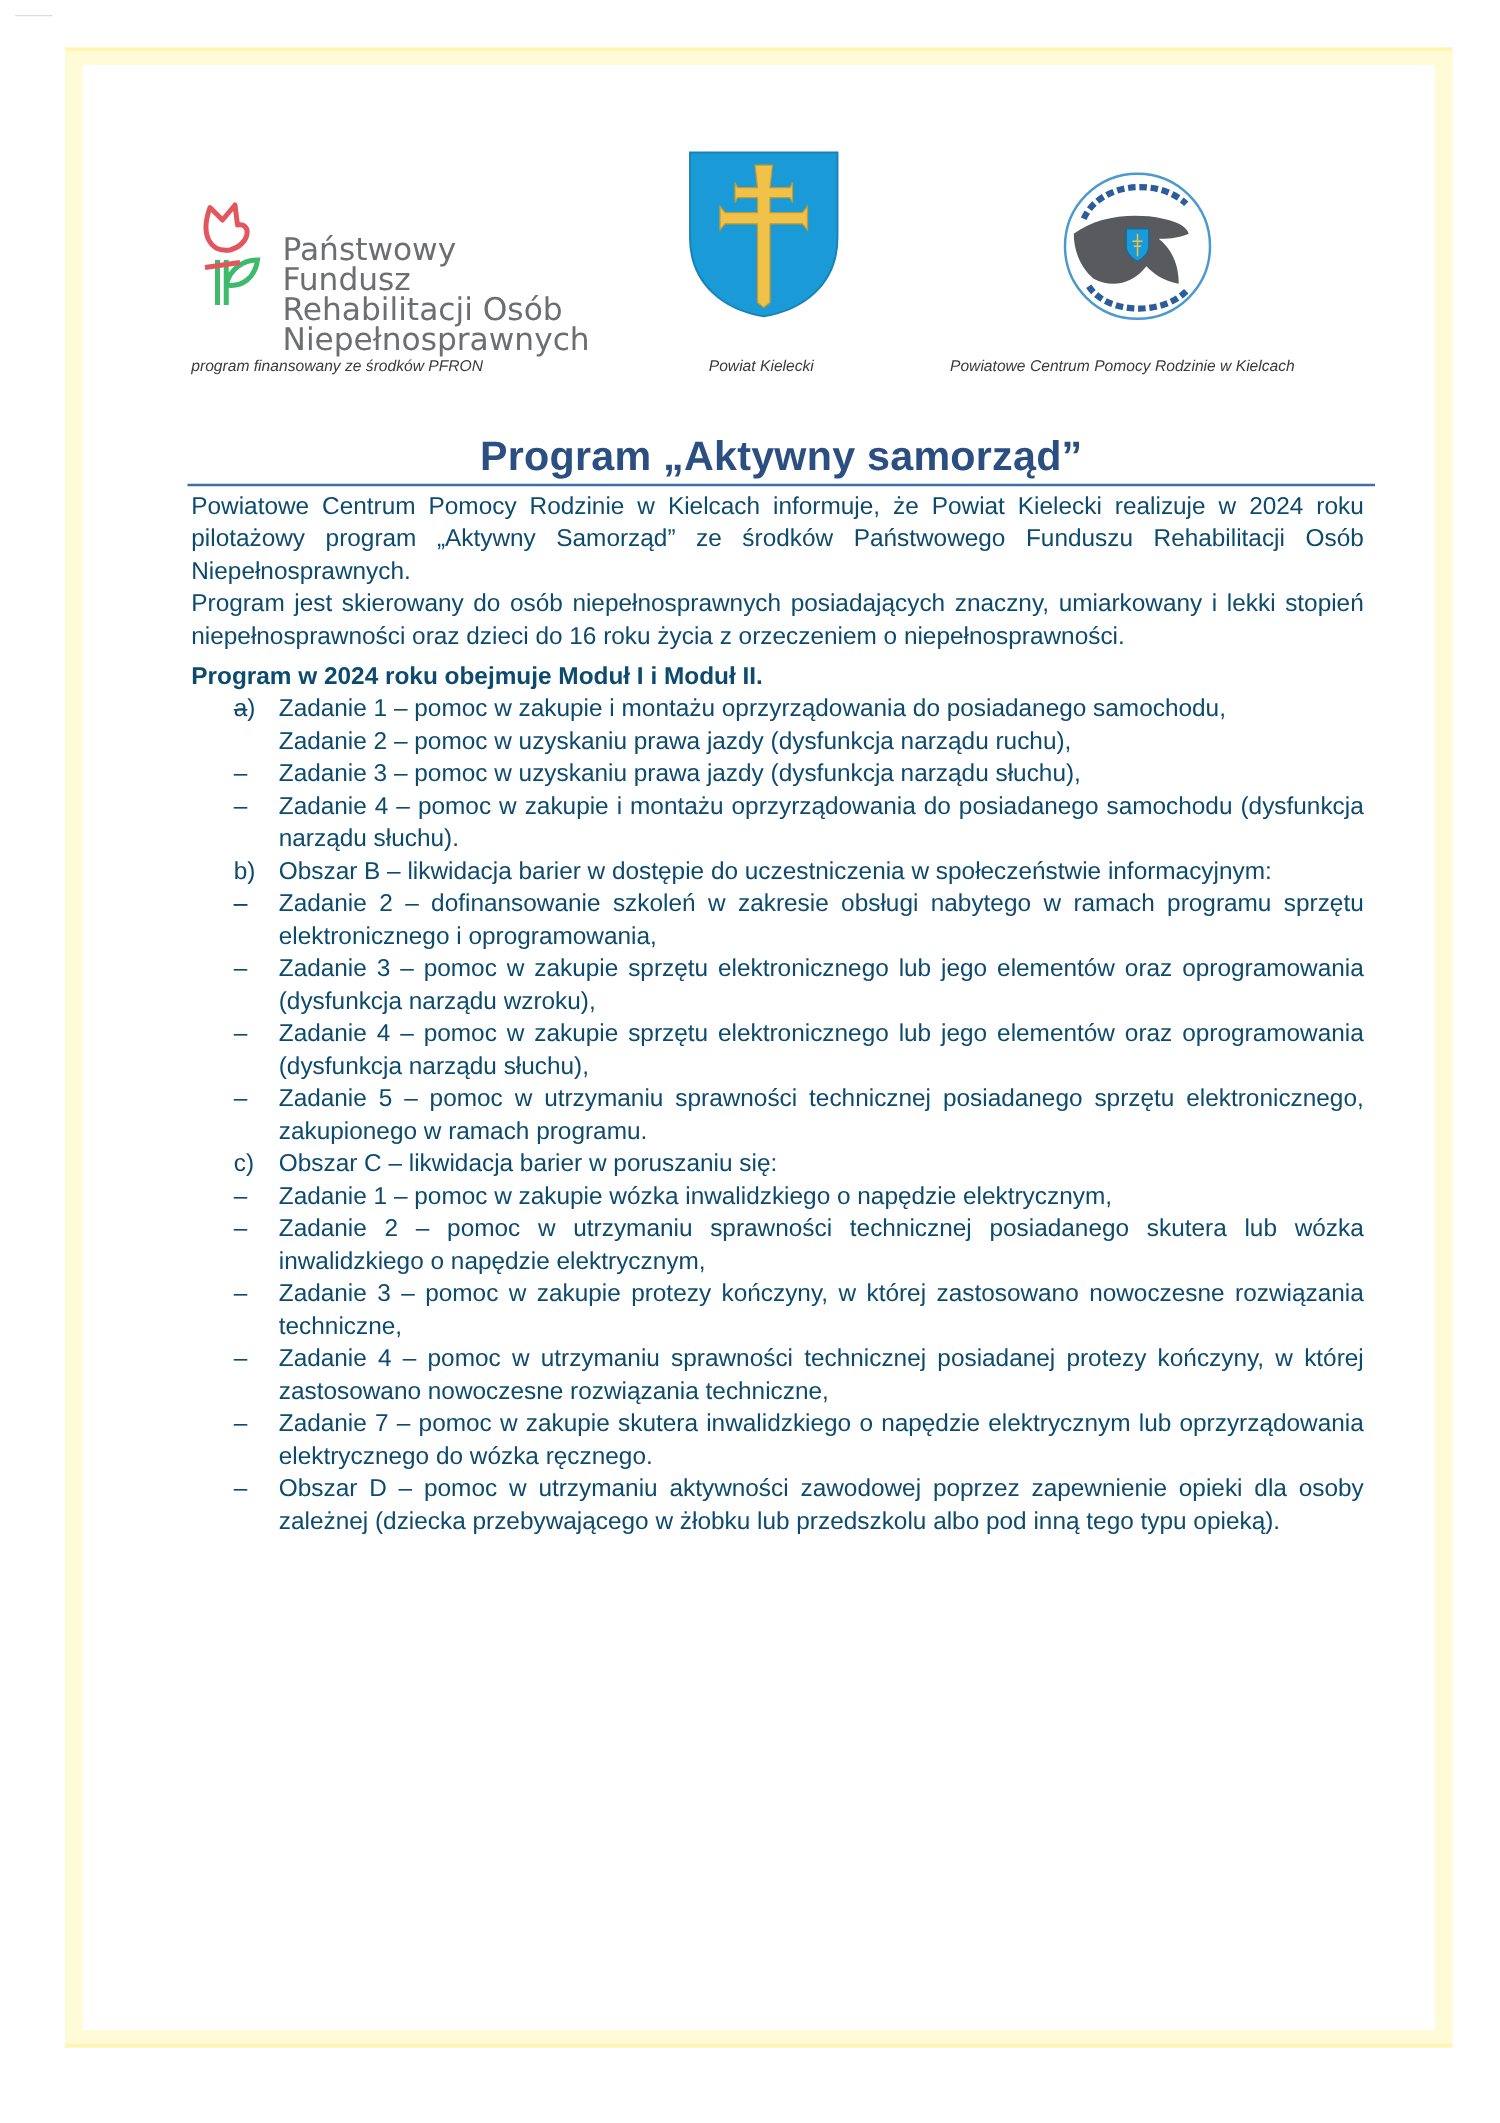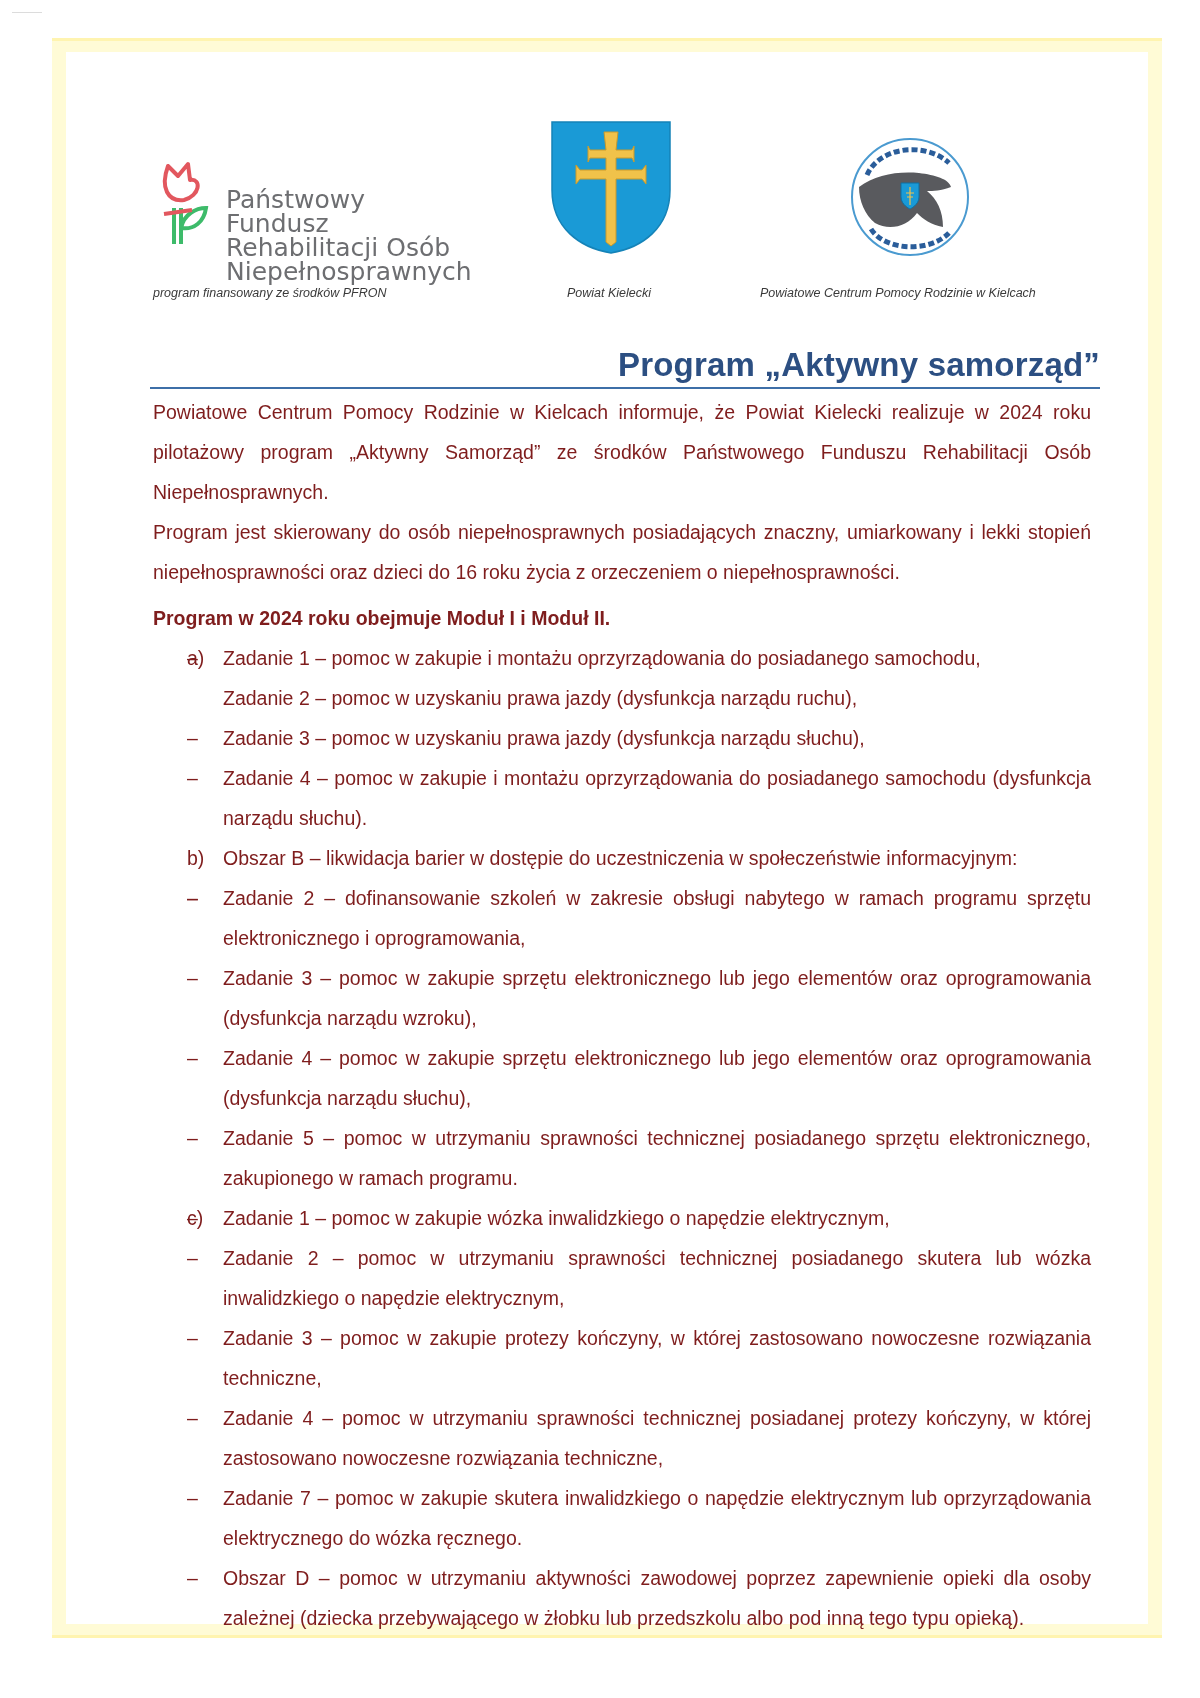--- a/index.html
+++ b/index.html
@@ -17,28 +17,28 @@
     .pfron svg { position: absolute; left: 0; top: 0; }
     .pfron-text { position: absolute; left: 72px; top: 30px; font-size: 25px; line-height: 24px;
                   color: #6d6e71; font-family: "DejaVu Sans", sans-serif; }
     .crest { position: absolute; left: 410px; top: 0; }
     .pcpr { position: absolute; left: 705px; top: 15px; }
     .caption { position: absolute; top: 166px; font-size: 12.5px; font-style: italic; color: #3a3a3a;
                font-family: "Liberation Sans", sans-serif; white-space: nowrap; }
     .cap1 { left: 13px; } .cap2 { left: 427px; } .cap3 { left: 620px; }
 
     
-    .title { position: absolute; top: 346px; left: 150px; width: 950px; text-align: right;
+    .title { position: absolute; top: 346px; left: 150px; width: 950px; text-align: center;
              font-family: "Liberation Sans", sans-serif; font-weight: bold; font-size: 33px;
              color: #2c4f82; letter-spacing: 0.2px; }
     .title-rule { position: absolute; top: 387px; left: 150px; width: 950px; height: 2px; background: #3e6fa8; }
 
     
     .body { position: absolute; left: 153px; top: 392px; width: 938px;
-            font-family: "Liberation Sans", sans-serif; font-size: 19.5px; line-height: 40px; color: #7f1d1d; }
+            font-family: "Liberation Sans", sans-serif; font-size: 19.5px; line-height: 26px; color: #0c4a6e; }
     .para { text-align: justify; margin: 0; }
     .bold { font-weight: bold; }
     .gap { margin-top: 6px; }
     .module { margin-top: 6px; margin-bottom: 3px; }
     .module .lead { font-weight: bold; }
     ul.list { list-style: none; margin: 0; padding: 0; }
     .item { position: relative; padding-left: 70px; text-align: justify; margin: 0; }
     .item .mark { position: absolute; left: 34px; top: 0; }
   </style>
 </head>
@@ -98,21 +98,21 @@
       <li class="item"><span class="mark">–</span><span>Zadanie 1 – pomoc w zakupie i montażu oprzyrządowania do posiadanego samochodu,</span></li>
       <li class="item"><span class="mark"></span><span>Zadanie 2 – pomoc w uzyskaniu prawa jazdy (dysfunkcja narządu ruchu),</span></li>
       <li class="item"><span class="mark">–</span><span>Zadanie  3 – pomoc w uzyskaniu prawa jazdy (dysfunkcja narządu słuchu),</span></li>
       <li class="item"><span class="mark">–</span><span>Zadanie 4 – pomoc w zakupie i montażu oprzyrządowania do posiadanego samochodu (dysfunkcja narządu słuchu).</span></li>
       <li class="item"><span class="mark">b)</span><span>Obszar B – likwidacja barier w dostępie do uczestniczenia w społeczeństwie informacyjnym:</span></li>
       <li class="item"><span class="mark">–</span></li>
       <li class="item"><span class="mark">–</span><span>Zadanie 2 – dofinansowanie szkoleń w zakresie obsługi nabytego w ramach programu sprzętu elektronicznego i oprogramowania,</span></li>
       <li class="item"><span class="mark">–</span><span>Zadanie 3 – pomoc w zakupie sprzętu elektronicznego lub jego elementów oraz oprogramowania (dysfunkcja narządu wzroku),</span></li>
       <li class="item"><span class="mark">–</span><span>Zadanie 4 – pomoc w zakupie sprzętu elektronicznego lub jego elementów oraz oprogramowania (dysfunkcja narządu słuchu),</span></li>
       <li class="item"><span class="mark">–</span><span>Zadanie 5 – pomoc w utrzymaniu sprawności technicznej posiadanego sprzętu elektronicznego, zakupionego w ramach programu.</span></li>
-      <li class="item"><span class="mark">c)</span></li>
+      <li class="item"><span class="mark">c)</span><span>Obszar C – likwidacja barier w poruszaniu się:</span></li>
       <li class="item"><span class="mark">–</span><span>Zadanie 1 – pomoc w zakupie wózka inwalidzkiego o napędzie elektrycznym,</span></li>
       <li class="item"><span class="mark">–</span><span>Zadanie 2 – pomoc w utrzymaniu sprawności technicznej posiadanego skutera lub wózka inwalidzkiego o napędzie elektrycznym,</span></li>
       <li class="item"><span class="mark">–</span><span>Zadanie 3 – pomoc w zakupie protezy kończyny, w której zastosowano nowoczesne rozwiązania techniczne,</span></li>
       <li class="item"><span class="mark">–</span><span>Zadanie 4 – pomoc w utrzymaniu sprawności technicznej posiadanej protezy kończyny, w której zastosowano nowoczesne rozwiązania techniczne,</span></li>
       <li class="item"><span class="mark">–</span><span>Zadanie 7 – pomoc w zakupie skutera inwalidzkiego o napędzie elektrycznym lub oprzyrządowania elektrycznego do wózka ręcznego.</span></li>
       <li class="item"><span class="mark">–</span><span>Obszar D – pomoc w utrzymaniu aktywności zawodowej poprzez zapewnienie opieki dla osoby zależnej (dziecka przebywającego w żłobku lub przedszkolu albo pod inną tego typu opieką).</span></li>
     </ul>
 </div>
 
 </body></html>

